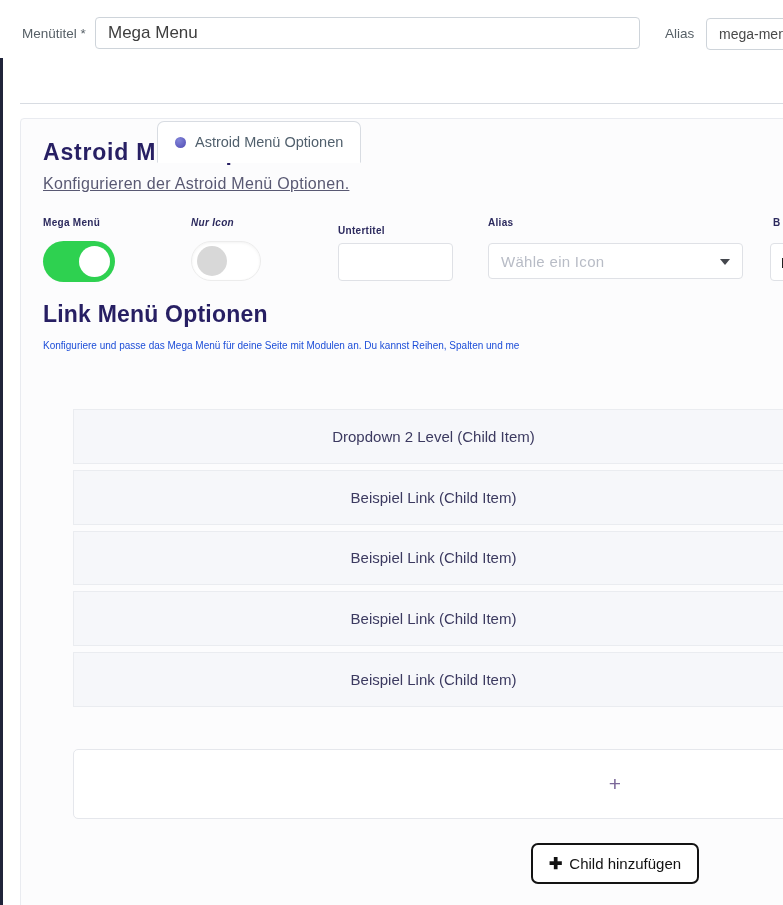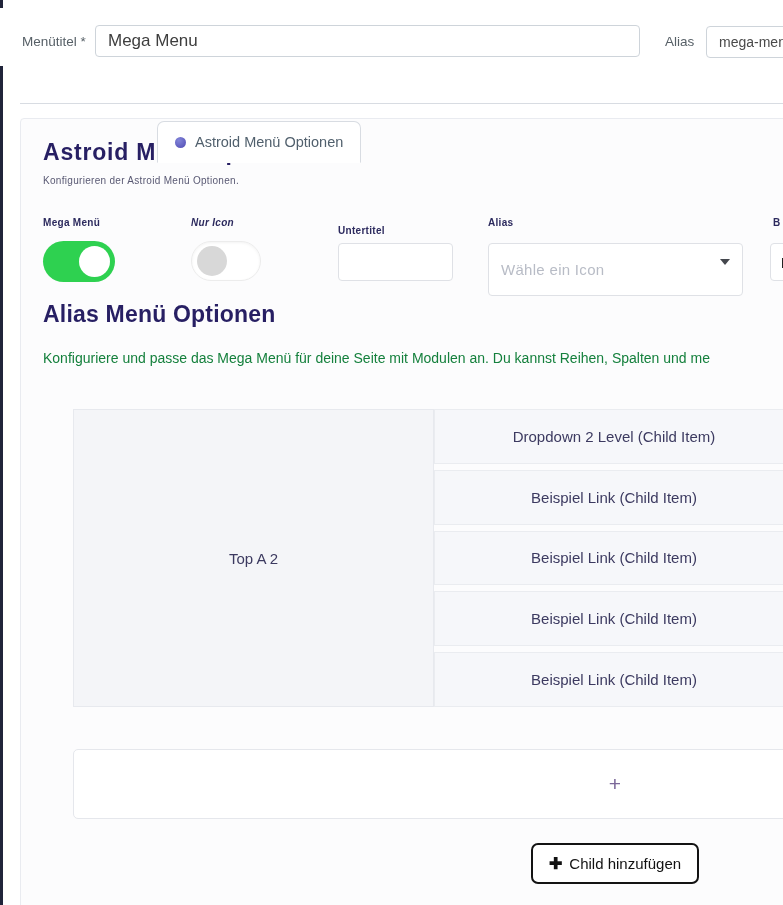--- a/index.html
+++ b/index.html
@@ -11,21 +11,21 @@
     color: #333;
   }
 
   
   .edge-strip {
     position: absolute; left: 0; top: 0; width: 3px; height: 905px;
     background: #20243a;
   }
 
   
-  .topbar { position: absolute; left: 0; top: 8px; width: 783px; height: 58px; background: #fff; }
+  .topbar { position: absolute; left: 0; top: 0; width: 783px; height: 58px; background: #fff; }
   .field-label-sm {
     position: absolute; font-size: 13.5px; color: #576067;
   }
   .lbl-menutitle { left: 22px; top: 26px; }
   .lbl-alias { left: 665px; top: 26px; }
   .txt-input {
     position: absolute; height: 32px;
     border: 1px solid #ced4da; border-radius: 4px; background: #fff;
     font-family: "Liberation Sans", sans-serif;
     color: #3e3e3e; padding: 11px 12px; outline: none;
@@ -65,29 +65,29 @@
   .panel {
     position: absolute; left: 20px; top: 118px; width: 1180px; height: 800px;
     background: #fcfcfd; border: 1px solid #e9ebf0; border-radius: 4px 0 0 0;
   }
   .panel h1 {
     position: absolute; left: 22px; top: 20px;
     font-size: 23px; font-weight: 700; color: #271f63; letter-spacing: 0.8px;
   }
   .panel .sub1 {
     position: absolute; left: 22px; top: 56px;
-    font-size: 10px; color: #595973; letter-spacing: 0.3px;
+    font-size: 16px; color: #595973; letter-spacing: 0.3px; text-decoration: underline;
   }
   .panel h2 {
     position: absolute; left: 22px; top: 182px;
     font-size: 23px; font-weight: 700; color: #271f63; letter-spacing: 0.2px;
   }
   .panel .sub2 {
     position: absolute; left: 22px; top: 221px;
-    font-size: 14px; color: #15803d; white-space: nowrap; margin-top: 10px;
+    font-size: 10px; color: #1d4ed8; white-space: nowrap;
   }
 
   
   .fields { position: absolute; left: 22px; top: 98px; width: 1100px; height: 70px; }
   .f-label {
     position: absolute; top: 0; font-size: 10px; font-weight: 700; color: #2c2a5e;
     letter-spacing: 0.3px;
   }
   .toggle {
     position: absolute; top: 24px; width: 72px; height: 41px; border-radius: 21px;
@@ -104,21 +104,21 @@
     position: absolute; left: 5px; top: 4px; width: 30px; height: 30px;
     border-radius: 50%; background: #d8d8d8;
   }
   .f-input {
     position: absolute; top: 26px; height: 38px;
     border: 1px solid #dfe1e6; border-radius: 4px; background: #fff;
     font-family: "Liberation Sans", sans-serif; font-size: 15px; padding: 0 10px;
     outline: none; color: #333;
   }
   .f-select {
-    position: absolute; top: 26px; height: 53px;
+    position: absolute; top: 26px; height: 36px;
     border: 1px solid #dfe1e6; border-radius: 4px; background: #fff;
     display: flex; align-items: center; padding: 0 12px; cursor: pointer;
   }
   .f-select .placeholder { font-size: 15px; color: #b8bcc6; letter-spacing: 0.3px; }
   .f-select .caret {
     position: absolute; right: 12px; top: 15px; width: 0; height: 0;
     border-left: 5px solid transparent; border-right: 5px solid transparent;
     border-top: 6px solid #44474d;
   }
   .badge-box {
@@ -211,26 +211,25 @@
       <span class="placeholder">Wähle ein Icon</span>
       <span class="caret"></span>
     </div>
 
     <span class="f-label" style="left:730px;">B</span>
     <div class="badge-box">
       <span>K</span>
     </div>
   </div>
 
-  <h2>Alias Menü Optionen</h2>
+  <h2>Link Menü Optionen</h2>
   <div class="sub2">Konfiguriere und passe das Mega Menü für deine Seite mit Modulen an. Du kannst Reihen, Spalten und me</div>
 
   <div class="builder">
     <div class="mm-table">
-      <div class="mm-left">Top A 2</div>
       <div class="mm-right">
         <div class="mm-cell">Dropdown 2 Level (Child Item)</div>
         <div class="mm-cell">Beispiel Link (Child Item)</div>
         <div class="mm-cell">Beispiel Link (Child Item)</div>
         <div class="mm-cell">Beispiel Link (Child Item)</div>
         <div class="mm-cell">Beispiel Link (Child Item)</div>
       </div>
     </div>
 
     <div class="mm-empty">

